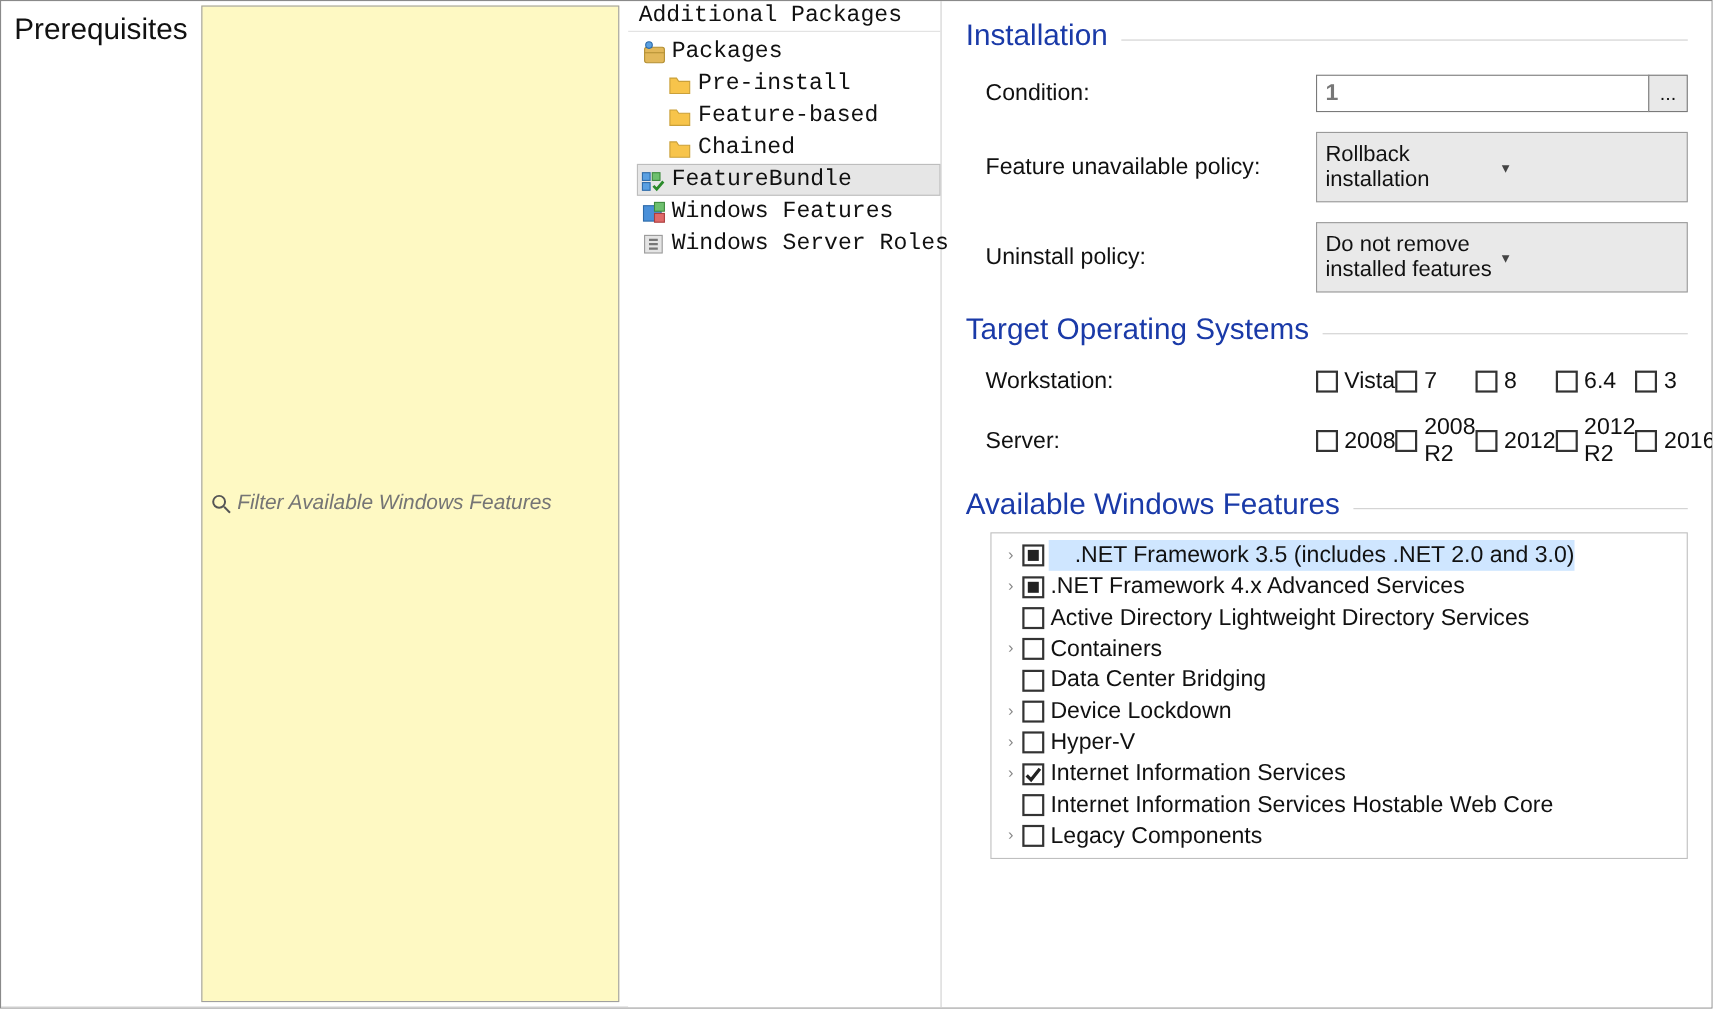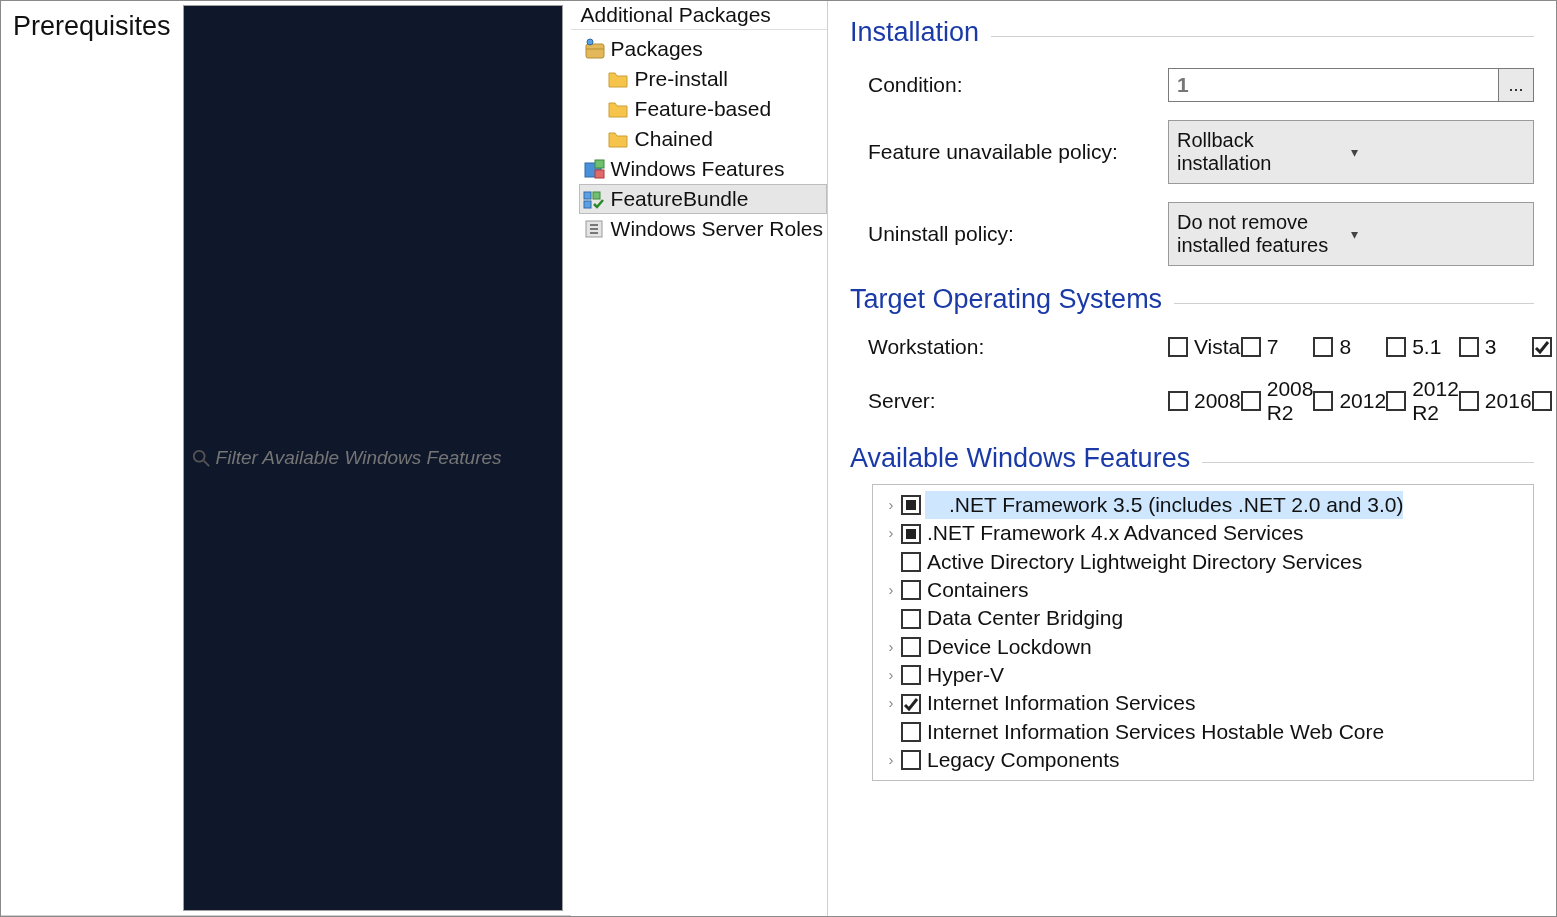--- a/index.html
+++ b/index.html
@@ -4,25 +4,25 @@
 <style>
   * { box-sizing: border-box; }
   html, body {
     margin: 0; padding: 0; width: 1557px; height: 917px;
     font-family: "Segoe UI", Arial, sans-serif; font-size: 19px;
     color: #111; background: #fff; overflow: hidden;
   }
   .window { width: 1557px; height: 917px; border: 1px solid #8a8a8a; display: flex; flex-direction: row; }
   .header-row { display: flex; align-items: stretch; border-bottom: 1px solid #cfcfcf; }
   .title { flex: 1 1 auto; padding: 10px 12px 6px 12px; font-size: 27px; }
-  .search-box { width: 380px; border: 1px solid #a0a0a0; margin: 4px 8px 4px 0; display: flex; align-items: center; padding: 0 8px; background: #0f172a; }
+  .search-box { width: 380px; border: 1px solid #a0a0a0; margin: 4px 8px 4px 0; display: flex; align-items: center; padding: 0 8px; background: #fef9c3; }
   .search-box input { flex: 1; border: none; outline: none; font-size: 19px; font-style: italic; color: #888; font-family: inherit; background: transparent; }
   .search-box svg { flex-shrink: 0; margin-right: 4px; fill: none; stroke: #555; stroke-width: 2; }
   .body { flex: 1 1 auto; display: flex; overflow: hidden; }
-  .sidebar { width: 285px; border-right: 1px solid #cfcfcf; display: flex; flex-direction: column; }
+  .sidebar { width: 285px; border-right: 1px solid #cfcfcf; display: flex; flex-direction: column; font-family: Liberation Mono, monospace; }
   .sidebar-header { padding: 2px 10px; font-size: 21px; border-bottom: 1px solid #e0e0e0; }
   .tree { padding: 4px 0 0 8px; font-size: 21px; }
   .tree .node { display: flex; align-items: center; padding: 3px 4px; cursor: default; white-space: nowrap; }
   .tree .node.selected { background: #e6e6e6; border: 1px solid #bdbdbd; padding: 2px 3px; }
   .tree .indent-1 { padding-left: 28px; }
   .tree .icon { width: 22px; height: 22px; display: inline-block; margin-right: 6px; flex-shrink:0; }
   .main { flex: 1 1 auto; padding: 6px 22px 10px 22px; overflow: auto; }
   .section-title { color: #1a3aa8; font-size: 27px; margin: 10px 0 6px 0; display: flex; align-items: center; }
   .section-title .line { flex:1; height:1px; background:#d0d0d0; margin-left:12px; margin-top:8px; }
   .form-grid { display: grid; grid-template-columns: 300px 1fr; row-gap: 18px; align-items: center; padding: 14px 0 8px 18px; }
@@ -115,31 +115,31 @@
                 <use href="#ic-folder"></use>
               </svg></span>
             <span>Feature-based</span>
           </div>
           <div class="node indent-1">
             <span class="icon"><svg viewBox="0 0 22 22" width="22" height="22">
                 <use href="#ic-folder"></use>
               </svg></span>
             <span>Chained</span>
           </div>
+          <div class="node indent-1 selected">
+            <span class="icon"><svg viewBox="0 0 22 22" width="22" height="22">
+                <use href="#ic-bundle"></use>
+              </svg></span>
+            <span>FeatureBundle</span>
+          </div>
           <div class="node">
             <span class="icon"><svg viewBox="0 0 22 22" width="22" height="22">
                 <use href="#ic-winfeat"></use>
               </svg></span>
             <span>Windows Features</span>
-          </div>
-          <div class="node indent-1 selected">
-            <span class="icon"><svg viewBox="0 0 22 22" width="22" height="22">
-                <use href="#ic-bundle"></use>
-              </svg></span>
-            <span>FeatureBundle</span>
           </div>
           <div class="node">
             <span class="icon"><svg viewBox="0 0 22 22" width="22" height="22">
                 <use href="#ic-roles"></use>
               </svg></span>
             <span>Windows Server Roles</span>
           </div>
         </div>
     </div>
     <div class="main">
@@ -181,21 +181,21 @@
           <div class="chk">
             <span class="box"></span>
             <span>7</span>
           </div>
           <div class="chk">
             <span class="box"></span>
             <span>8</span>
           </div>
           <div class="chk">
             <span class="box"></span>
-            <span>5.1</span>
+            <span>6.4</span>
           </div>
           <div class="chk">
             <span class="box"></span>
             <span>3</span>
           </div>
           <div class="chk checked">
             <span class="box">
               <svg viewBox="0 0 16 16">
                 <use href="#ic-check"></use>
               </svg>

